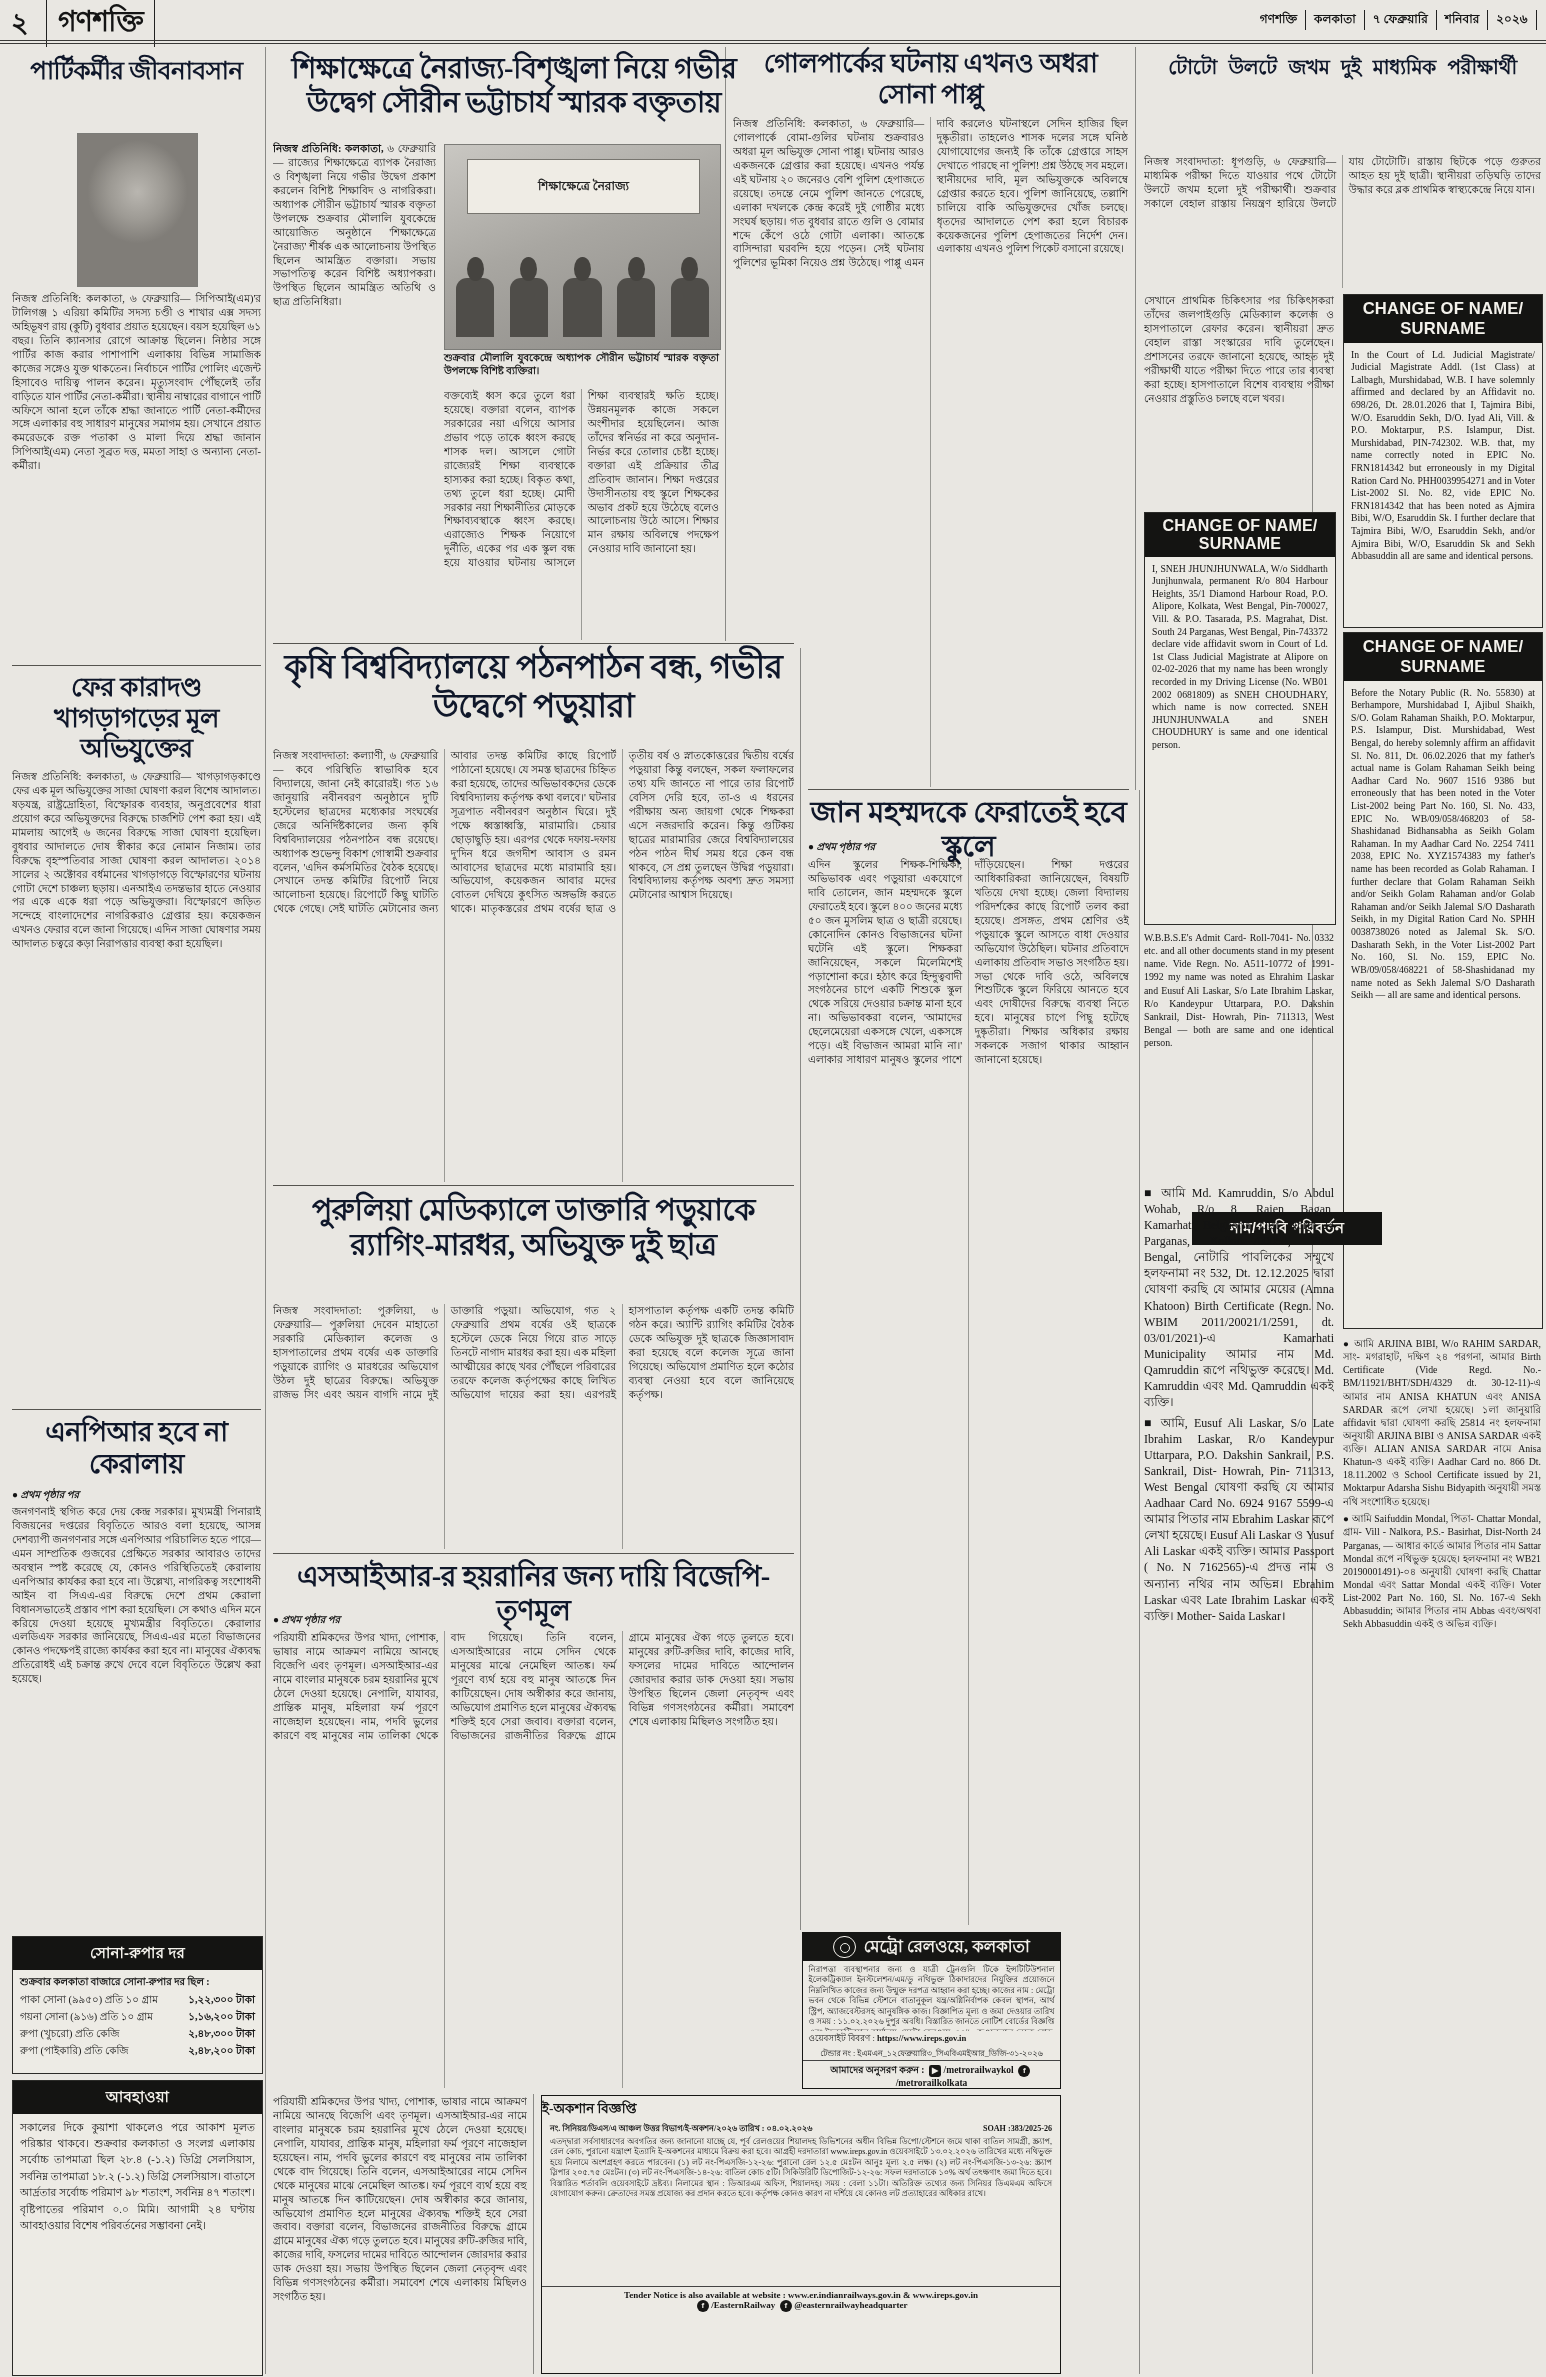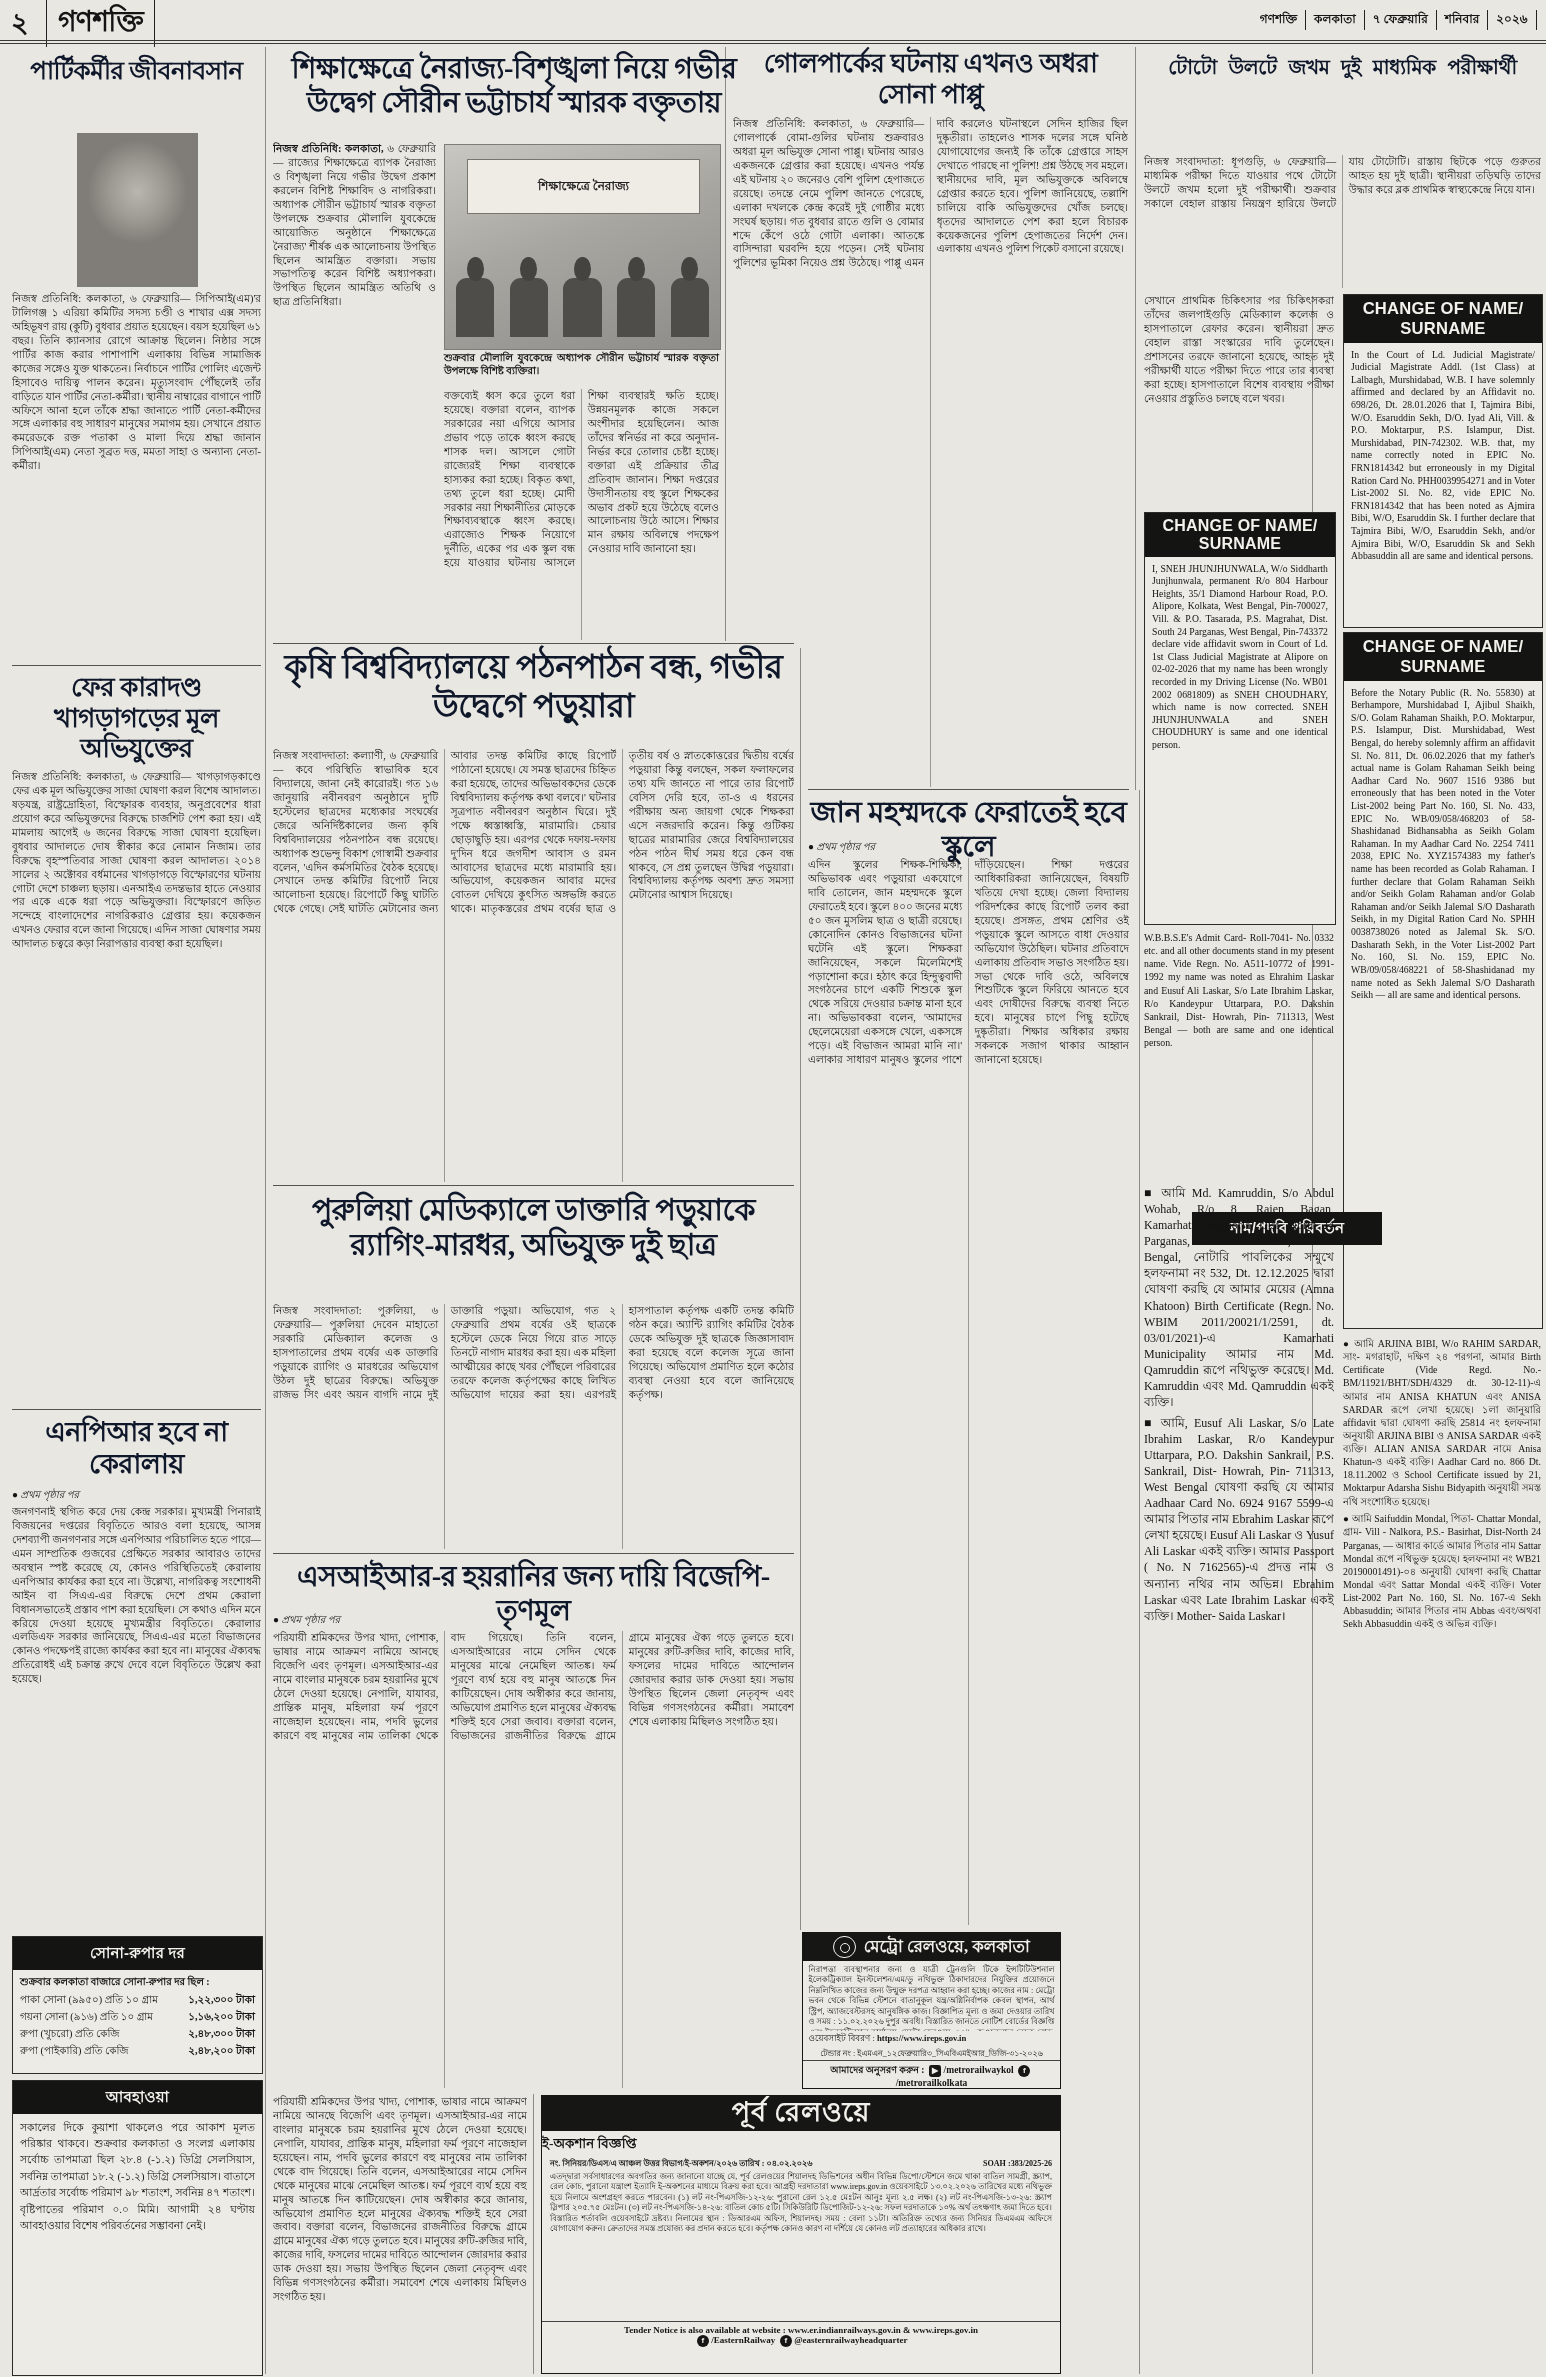--- a/index.html
+++ b/index.html
@@ -9,21 +9,21 @@
     font-family:"Liberation Serif", serif;
     overflow:hidden;
   }
   .abs{position:absolute;}
   .vrule{position:absolute;width:0.8px;background:#8a8a86;}
   .hrule{position:absolute;height:0.8px;background:#55544f;}
   .double-rule{position:absolute;border-top:0.8px solid #3a3a38;border-bottom:0.8px solid #3a3a38;height:2.4px;}
   .headline{font-weight:bold;text-align:center;line-height:1.18;color:#0f172a;letter-spacing:-0.4px;}
   .body-text{font-size:10.4px;line-height:1.34;text-align:justify;overflow:hidden;}
   .byline{font-weight:bold;}
-  .lead-mark{font-weight:normal;font-size:10px;margin-bottom:1.6px;}
+  .lead-mark{font-weight:bold;font-size:10px;margin-bottom:1.6px;}
   .cols2{column-count:2;column-gap:12.6px;column-rule:0.8px solid #9a9a95;}
   .cols3{column-count:3;column-gap:12.6px;column-rule:0.8px solid #9a9a95;}
   .photo{border:0.8px solid #7c7c78;background:linear-gradient(160deg,#c9c7c2 0%,#a8a6a1 45%,#8e8c88 100%);position:absolute;overflow:hidden;}
   .portrait{background:
       radial-gradient(ellipse 42% 34% at 50% 38%, #b9b6b0 0%, #9d9a94 55%, #807d78 100%),
       linear-gradient(#b5b2ac,#8f8c86);}
   .banner{position:absolute;left:8%;top:7%;width:84%;height:26%;background:#efece5;border:0.8px solid #77756f;
       display:flex;align-items:center;justify-content:center;font-weight:bold;font-size:12px;color:#222;text-align:center;}
   .sil-row{position:absolute;left:4%;bottom:6%;width:92%;height:34%;display:flex;gap:6%;align-items:flex-end;}
   .sil{flex:1;background:#4f4d49;border-radius:11px 11px 0 0;height:85%;position:relative;}
@@ -197,21 +197,20 @@
   </div>
   <div style="padding:0 5.5px;font-size:8px;text-align:center;">টেন্ডার নং : ইএমএন_১২ফেব্রুয়ারি৩_সিএবিএমইআর_ডিজি-৩১-২০২৬</div>
   <div style="padding:1.6px 5.5px;font-size:9.5px;font-weight:bold;text-align:center;border-top:0.8px solid #444;">
     <span>আমাদের অনুসরণ করুন :</span>
     <span class="soc">▶</span><span>/metrorailwaykol</span>
     <span class="soc round">f</span><span>/metrorailkolkata</span>
   </div>
 </div>
 
 <div class="ad-box" style="left:541px;top:2095px;width:518px;height:277px;">
-  <div class="ad-head" style="height:35px;font-size:27px;letter-spacing:0.8px;">পূর্ব রেলওয়ে</div>
   <div style="text-align:left;font-weight:bold;font-size:13.4px;padding:3px 0;">ই-অকশান বিজ্ঞপ্তি</div>
   <div class="tiny" style="display:flex;justify-content:space-between;padding:0 8px;font-weight:bold;">
     <span>নং. সিনিয়র/ডিএস/এ আঞ্চল উত্তর বিভাগ/ই-অকশন/২০২৬    তারিখ : ০৪.০২.২০২৬</span>
     <span>SOAH :383/2025-26</span>
   </div>
   <div class="tiny" style="padding:2.4px 8px;height:147px;overflow:hidden;">এতদ্দ্বারা সর্বসাধারণের অবগতির জন্য জানানো যাচ্ছে যে, পূর্ব রেলওয়ের শিয়ালদহ ডিভিশনের অধীন বিভিন্ন ডিপো/স্টেশনে জমে থাকা বাতিল সামগ্রী, স্ক্র্যাপ, রেল কোচ, পুরানো যন্ত্রাংশ ইত্যাদি ই-অকশনের মাধ্যমে বিক্রয় করা হবে। আগ্রহী দরদাতারা www.ireps.gov.in ওয়েবসাইটে ১৩.০২.২০২৬ তারিখের মধ্যে নথিভুক্ত হয়ে নিলামে অংশগ্রহণ করতে পারবেন। (১) লট নং-পিএসজি-১২-২৬: পুরানো রেল ১২.৫ মেঃটন আনুঃ মূল্য ২.৫ লক্ষ। (২) লট নং-পিএসজি-১৩-২৬: স্ক্র্যাপ স্লিপার ২০৫.৭৫ মেঃটন। (৩) লট নং-পিএসজি-১৪-২৬: বাতিল কোচ ৫টি। সিকিউরিটি ডিপোজিট-১২-২৬: সফল দরদাতাকে ১০% অর্থ তৎক্ষণাৎ জমা দিতে হবে। বিস্তারিত শর্তাবলি ওয়েবসাইটে দ্রষ্টব্য। নিলামের স্থান : ডিআরএম অফিস, শিয়ালদহ। সময় : বেলা ১১টা। অতিরিক্ত তথ্যের জন্য সিনিয়র ডিএমএম অফিসে যোগাযোগ করুন। ক্রেতাদের সমস্ত প্রযোজ্য কর প্রদান করতে হবে। কর্তৃপক্ষ কোনও কারণ না দর্শিয়ে যে কোনও লট প্রত্যাহারের অধিকার রাখে।</div>
   <div style="border-top:0.8px solid #444;padding:2.4px 8px;font-size:9px;font-weight:bold;text-align:center;">
     <span>Tender Notice is also available at website : www.er.indianrailways.gov.in &amp; www.ireps.gov.in</span><br>
     <span class="soc round">f</span><span>/EasternRailway</span>
     <span class="soc round">f</span><span>@easternrailwayheadquarter</span>

